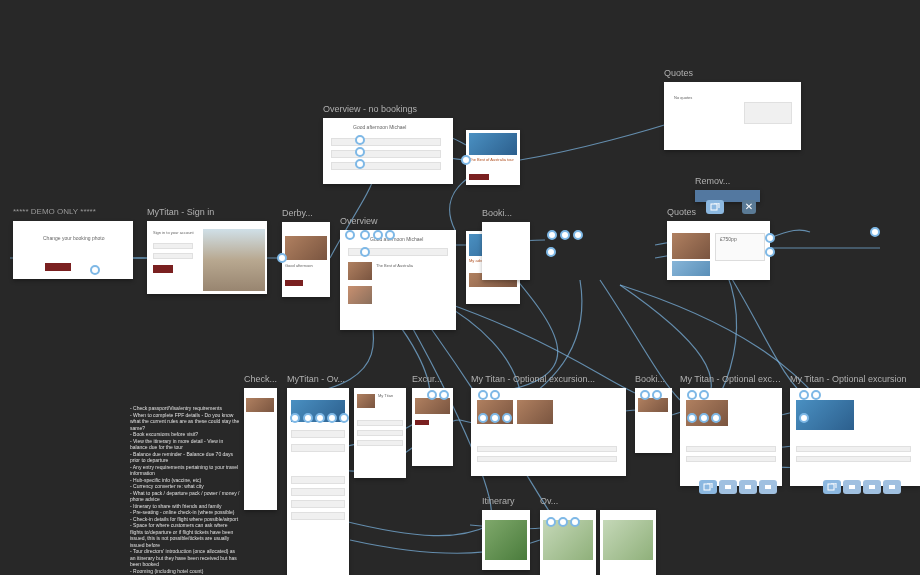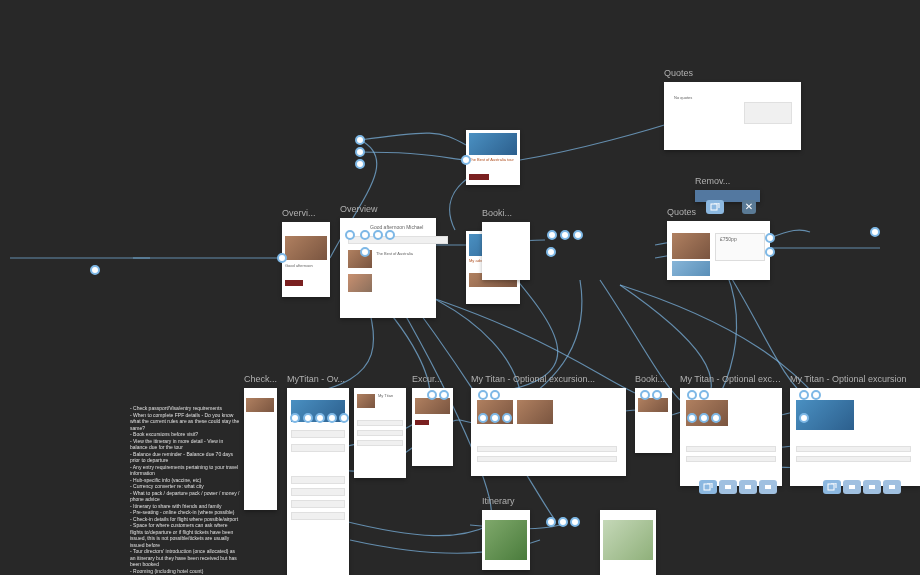--- a/index.html
+++ b/index.html
@@ -144,48 +144,68 @@
     <path d="M700 420 C 740 420 770 420 800 410"></path>
     <path d="M700 440 C 760 450 790 450 820 440"></path>
     <path d="M720 460 C 780 470 810 470 840 460"></path>
     <path d="M340 520 C 420 540 460 540 490 525"></path>
     <path d="M350 540 C 440 560 500 555 540 540"></path>
     <path d="M470 525 C 520 530 540 530 560 525"></path>
     <path d="M385 280 C 450 390 500 500 490 520"></path>
     <path d="M395 280 C 480 390 540 500 555 520"></path>
   </svg>
 
-
+  <div class="frame" style="left:13px;top:221px;width:120px;height:58px">
+    <div class="frame-label" style="top:-14px;font-size:8px;color:#999">***** DEMO ONLY *****</div>
+    <div class="txt-tiny" style="left:30px;top:14px;font-size:5px">Change your booking photo</div>
+    <div class="btn-red" style="left:32px;top:42px;width:26px"></div>
+  </div>
+
+  <div class="frame" style="left:147px;top:221px;width:120px;height:73px">
+    <div class="frame-label">MyTitan - Sign in</div>
+    <div class="txt-tiny" style="left:6px;top:10px;width:50px">Sign in to your account</div>
+    <div class="bar" style="left:6px;top:22px;width:40px;height:6px"></div>
+    <div class="bar" style="left:6px;top:32px;width:40px;height:6px"></div>
+    <div class="btn-red" style="left:6px;top:44px;width:20px"></div>
+    <div class="thumb sky" style="left:56px;top:8px;width:62px;height:62px;background:linear-gradient(180deg,#d0e0e8 0%,#b8a890 50%,#988570 100%)"></div>
+  </div>
 
   <div class="frame" style="left:282px;top:222px;width:48px;height:75px">
-    <div class="frame-label">Overvi...</div>
+    <div class="frame-label">Derby...</div>
     <div class="thumb rock" style="left:3px;top:14px;width:42px;height:24px"></div>
     <div class="txt-tiny" style="left:3px;top:42px;width:42px">Good afternoon</div>
     <div class="btn-red" style="left:3px;top:58px;width:18px;height:6px"></div>
   </div>
 
+  <div class="frame" style="left:323px;top:118px;width:130px;height:66px">
+    <div class="frame-label">Overview - no bookings</div>
+    <div class="txt-tiny" style="left:30px;top:6px;font-size:5px">Good afternoon Michael</div>
+    <div class="bar" style="left:8px;top:20px;width:110px;height:8px"></div>
+    <div class="bar" style="left:8px;top:32px;width:110px;height:8px"></div>
+    <div class="bar" style="left:8px;top:44px;width:110px;height:8px"></div>
+  </div>
 
   <div class="frame" style="left:664px;top:82px;width:137px;height:68px">
     <div class="frame-label">Quotes</div>
     <div class="txt-tiny" style="left:10px;top:14px">No quotes</div>
     <div class="bar" style="left:80px;top:20px;width:48px;height:22px"></div>
   </div>
 
   <div class="frame" style="left:695px;top:190px;width:65px;height:12px;background:#5378a0">
     <div class="frame-label" style="color:#b0b0b0">Remov...</div>
   </div>
   <div class="action-btn" style="left:706px;top:200px">
     <svg width="10" height="8" viewBox="0 0 10 8">
         <rect x="1" y="1" width="6" height="6" fill="none" stroke="#fff" stroke-width="1"></rect>
         <path d="M4 0 L9 0 L9 5" fill="none" stroke="#fff" stroke-width="1"></path>
       </svg>
   </div>
   <div class="action-x" style="left:742px;top:200px">✕</div>
 
-  <div class="frame" style="left:340px;top:218px;width:96px;height:100px">
+  <div class="frame" style="left:340px;top:230px;width:116px;height:100px">
     <div class="frame-label">Overview</div>
     <div class="txt-tiny" style="left:30px;top:6px;font-size:5px">Good afternoon Michael</div>
     <div class="bar" style="left:8px;top:18px;width:100px;height:8px"></div>
     <div class="thumb rock" style="left:8px;top:32px;width:24px;height:18px"></div>
     <div class="txt-tiny" style="left:36px;top:34px;width:68px">The Best of Australia</div>
     <div class="thumb" style="left:8px;top:56px;width:24px;height:18px"></div>
   </div>
 
   <div class="frame" style="left:466px;top:130px;width:54px;height:55px">
     <div class="thumb sea" style="left:3px;top:3px;width:48px;height:22px"></div>
@@ -287,20 +307,24 @@
     <div class="thumb green" style="left:3px;top:10px;width:42px;height:40px"></div>
   </div>
 
   <div class="frame" style="left:790px;top:388px;width:130px;height:98px">
     <div class="frame-label">My Titan - Optional excursion</div>
     <div class="thumb sea" style="left:6px;top:12px;width:58px;height:30px"></div>
     <div class="bar" style="left:6px;top:58px;width:115px;height:6px"></div>
     <div class="bar" style="left:6px;top:68px;width:115px;height:6px"></div>
   </div>
 
+  <div class="frame" style="left:540px;top:510px;width:56px;height:65px">
+    <div class="frame-label">Ov...</div>
+    <div class="thumb green" style="left:3px;top:10px;width:50px;height:40px;background:linear-gradient(135deg,#c5d8b8 0%,#8fb07a 100%)"></div>
+  </div>
 
   <div class="frame" style="left:600px;top:510px;width:56px;height:65px">
     <div class="thumb green" style="left:3px;top:10px;width:50px;height:40px;background:linear-gradient(135deg,#c5d8b8 0%,#8fb07a 100%)"></div>
   </div>
 
   <div class="action-group" style="left:699px;top:480px">
     <div class="action-btn">
         <svg width="10" height="8" viewBox="0 0 10 8">
           <rect x="1" y="1" width="6" height="6" fill="none" stroke="#fff" stroke-width="1"></rect>
           <path d="M4 0 L9 0 L9 5" fill="none" stroke="#fff" stroke-width="1"></path>

